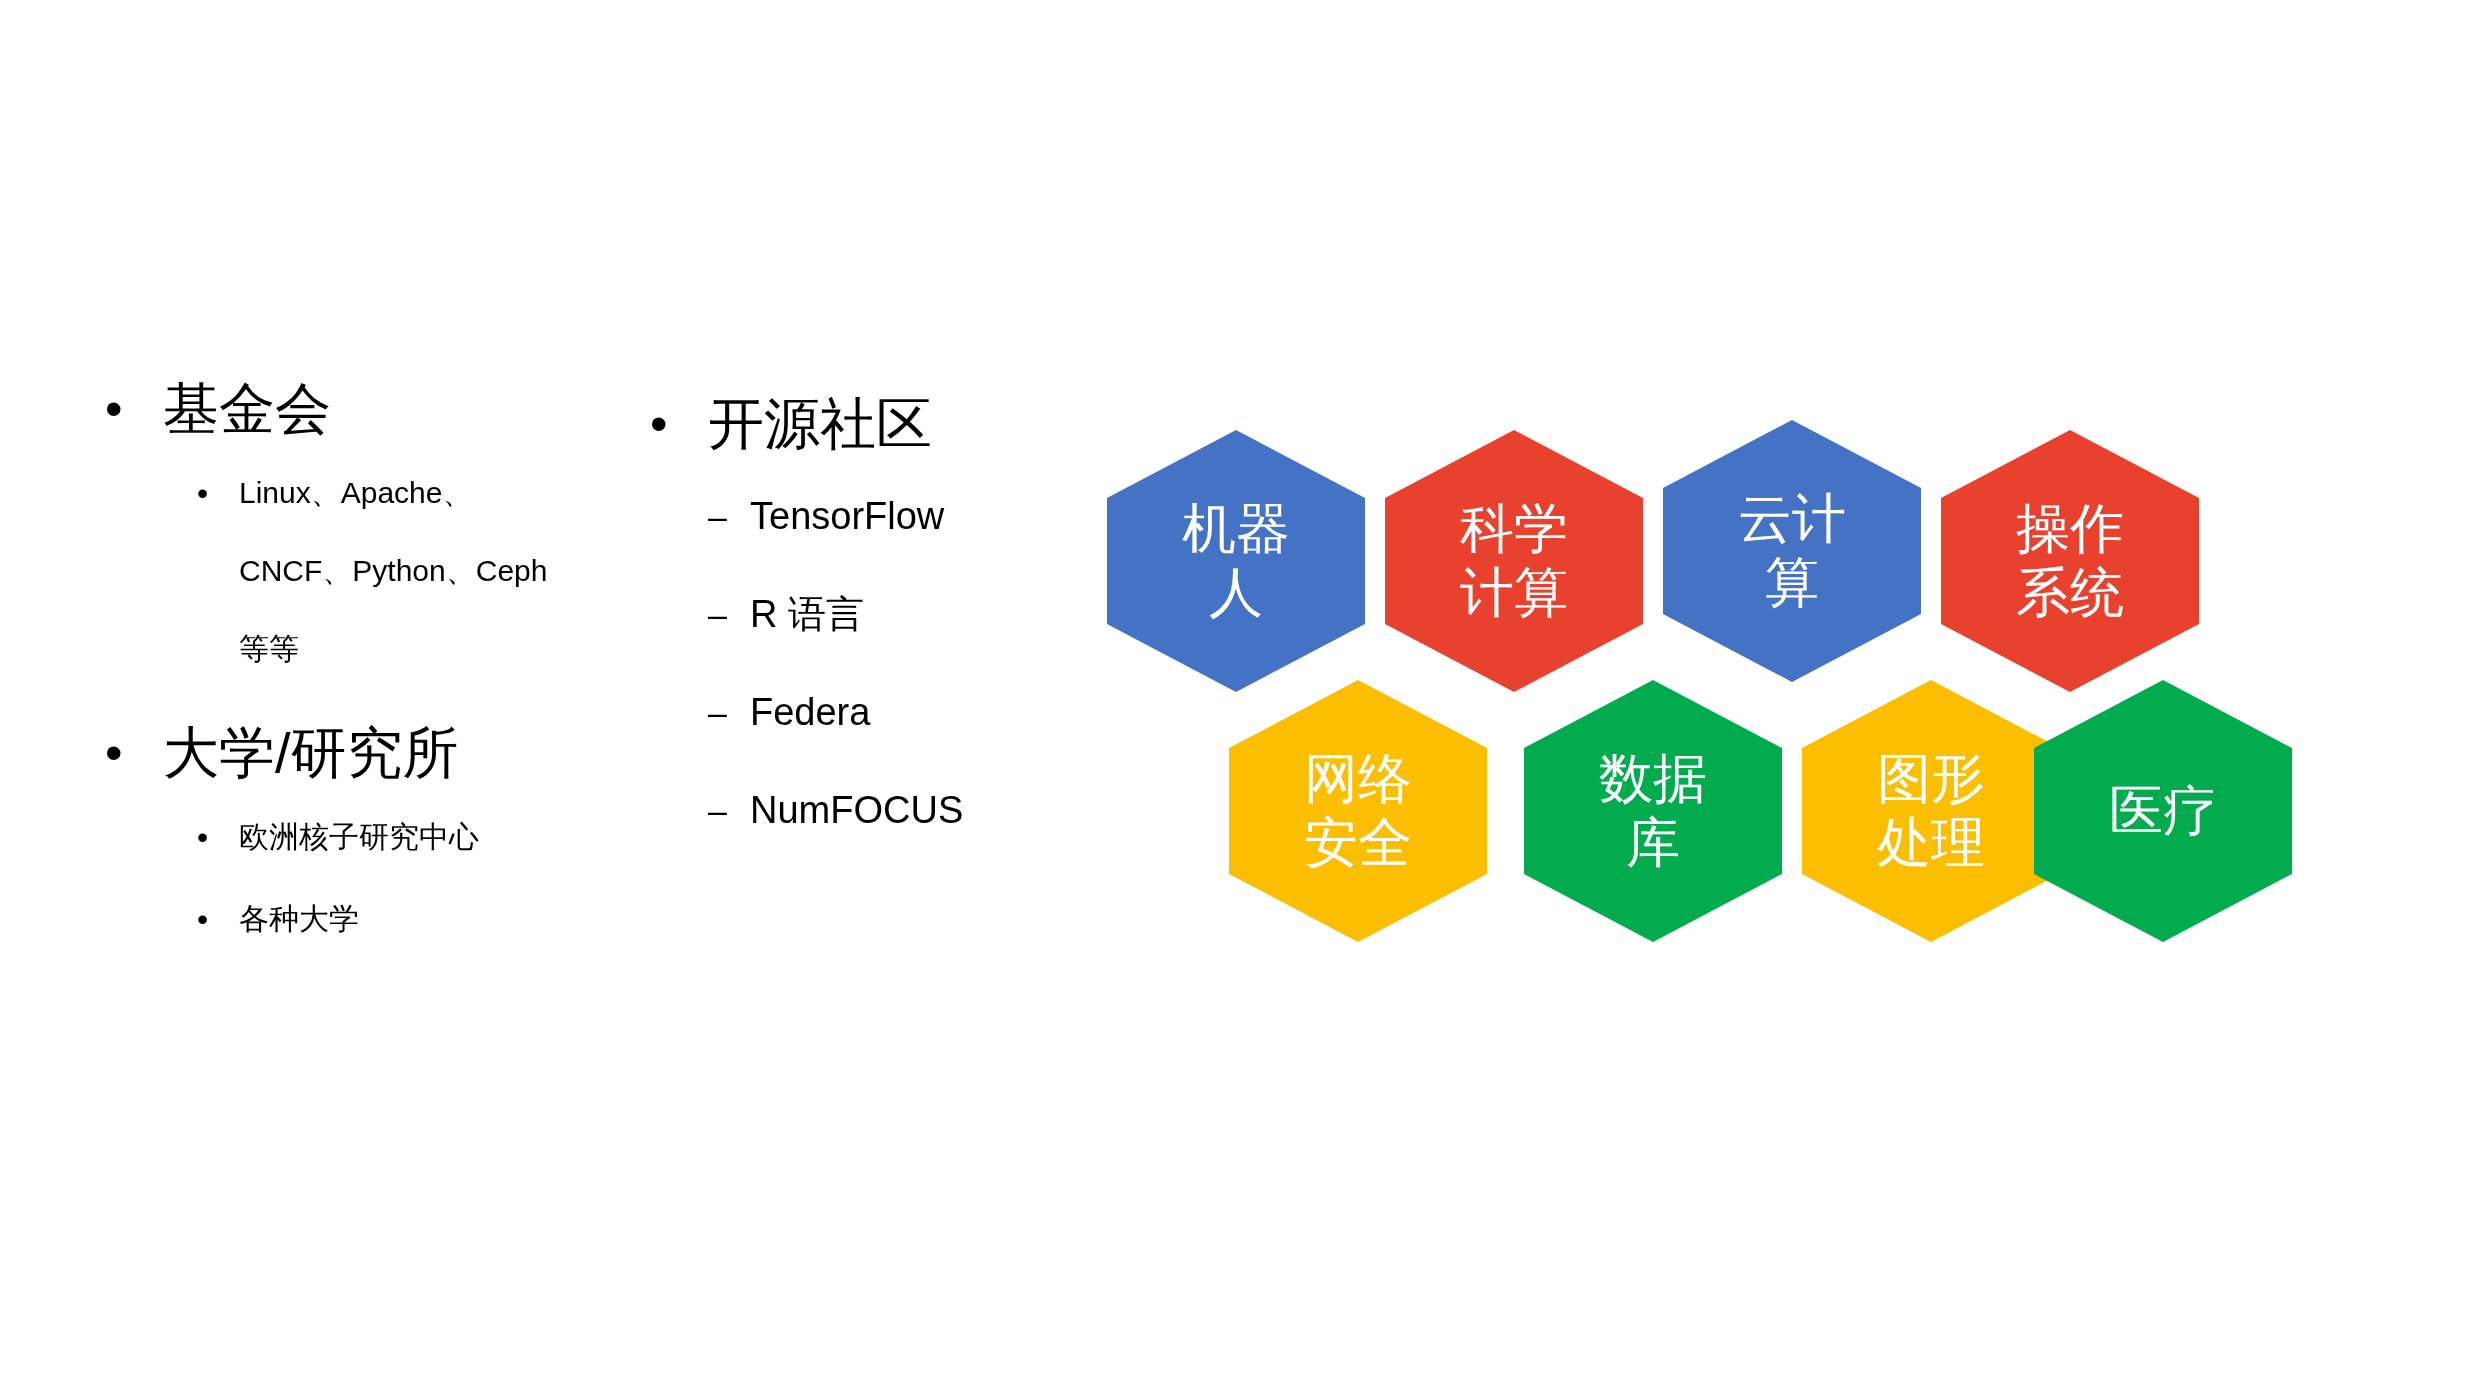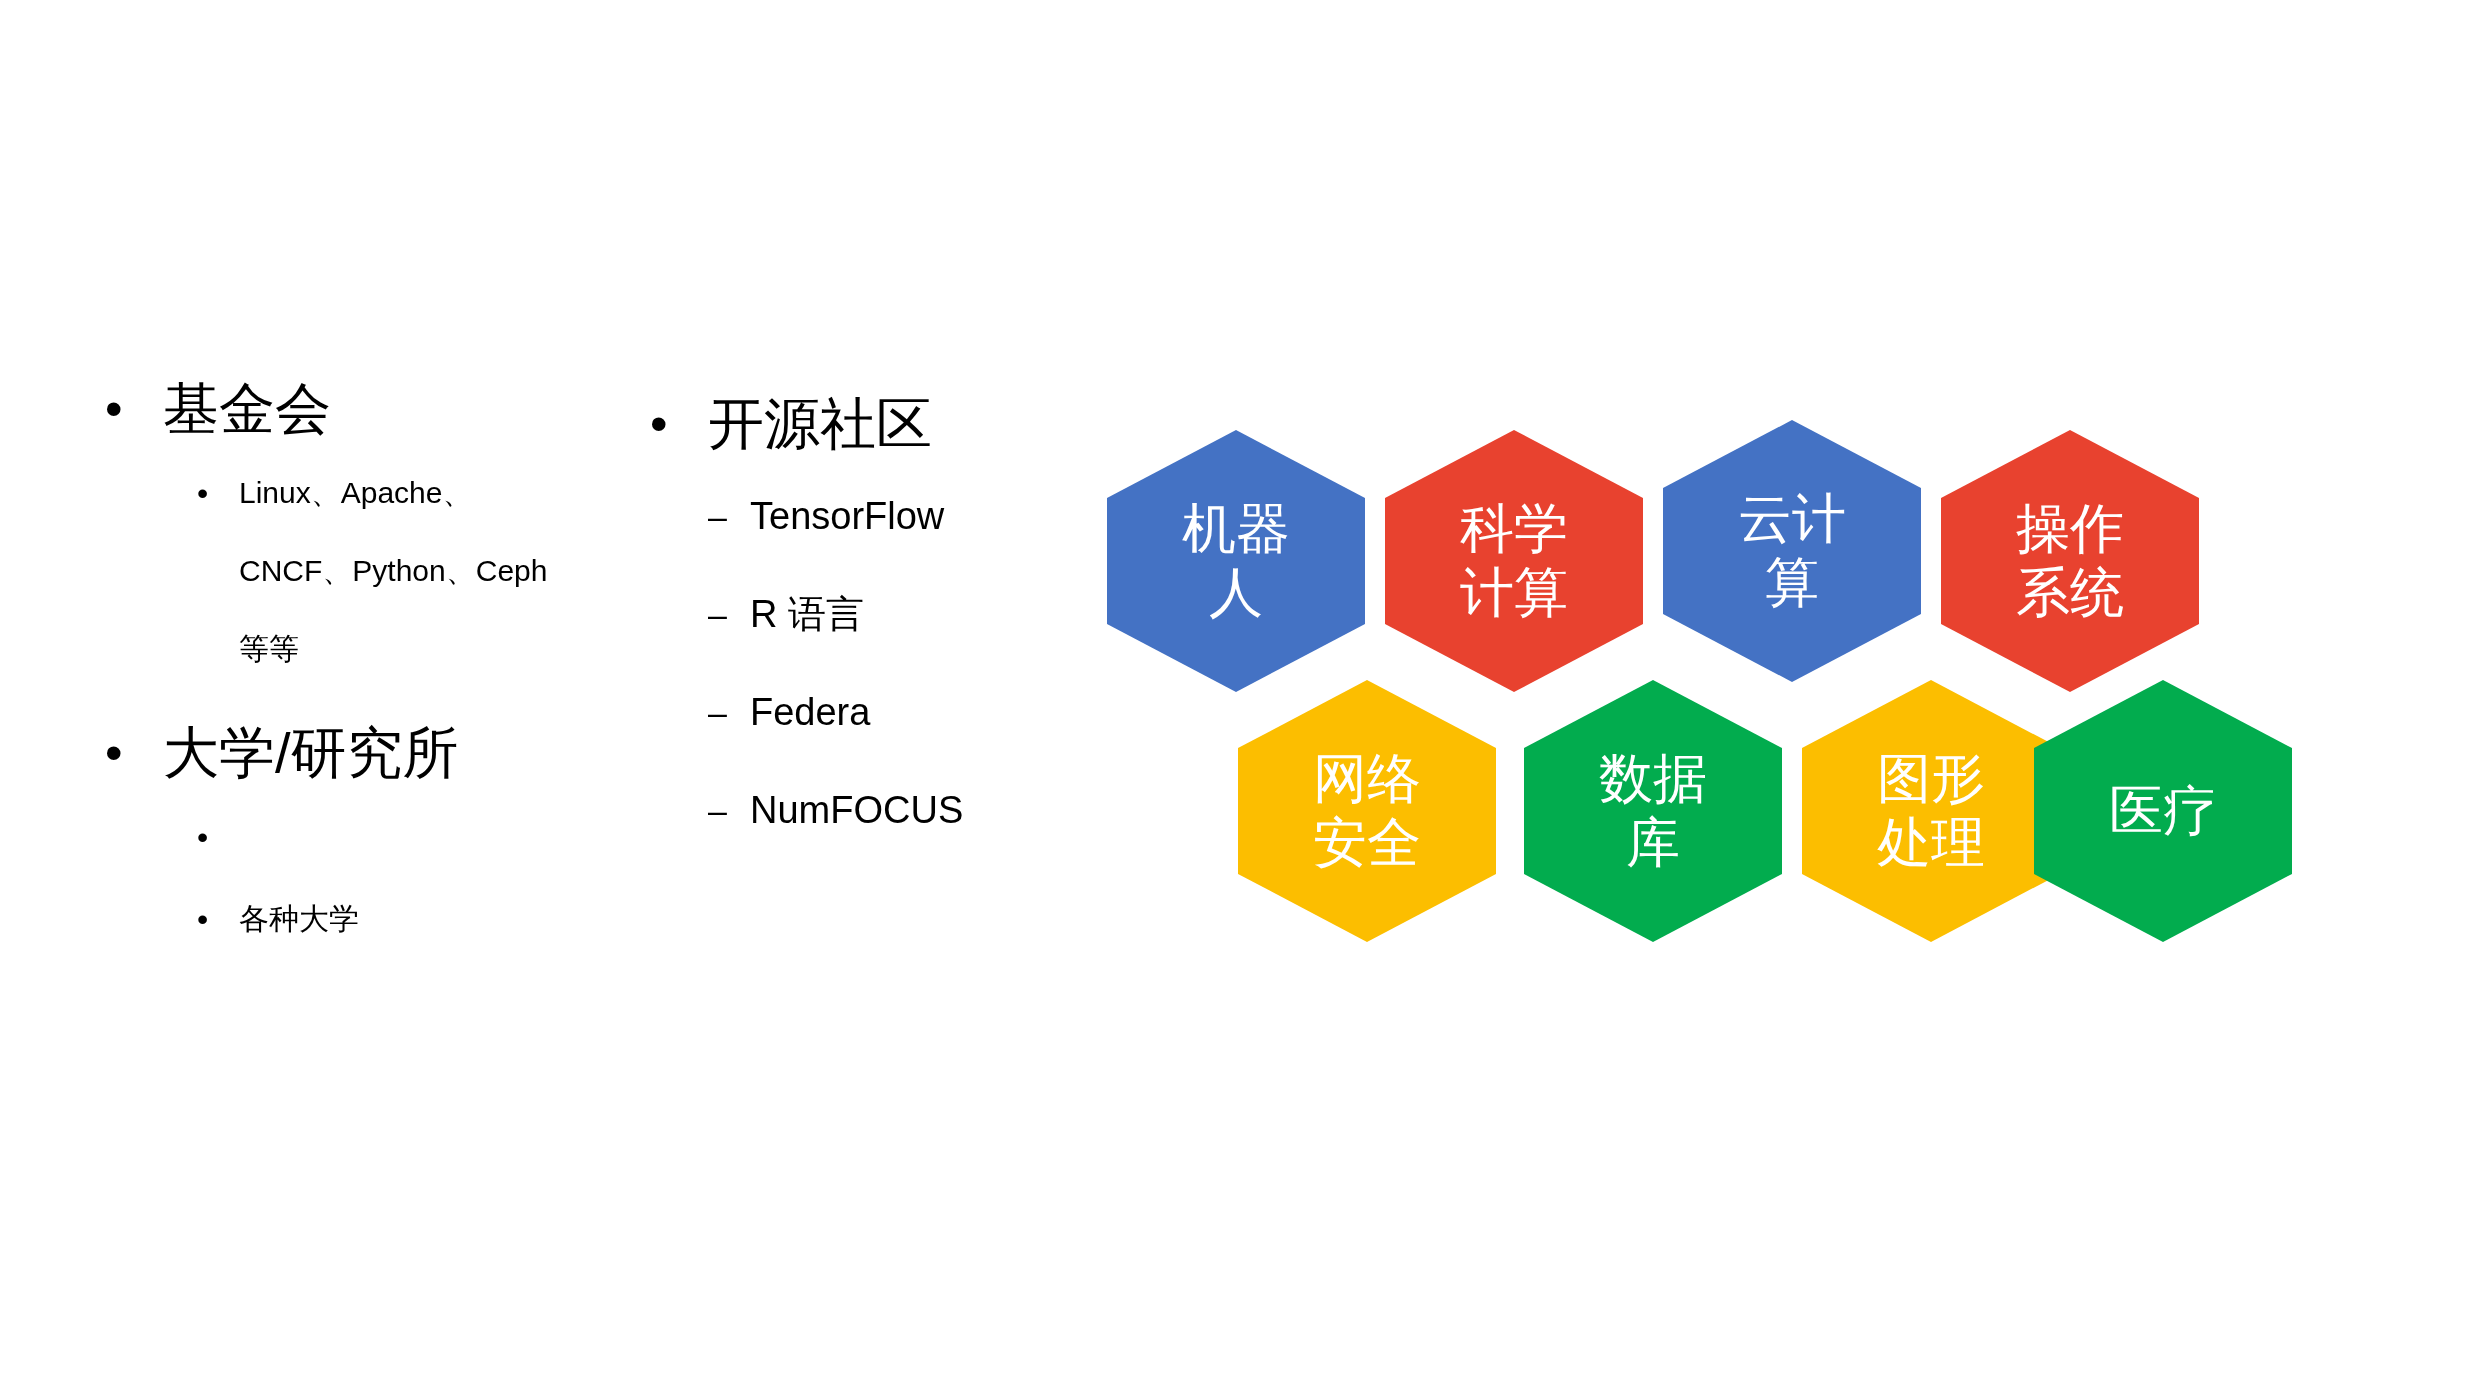--- a/index.html
+++ b/index.html
@@ -146,20 +146,21 @@
     <div class="group-gap"></div>
 
     <div class="bullet-group">
       <div class="lvl1">
         <span class="marker">•</span>
         <span class="txt">大学/研究所</span>
       </div>
       <div class="sub-list">
         <div class="lvl2">
           <span class="marker">•</span>
+          <span class="txt">欧洲核子研究中心</span>
         </div>
         <div class="lvl2">
           <span class="marker">•</span>
           <span class="txt">各种大学</span>
         </div>
       </div>
     </div>
 
   </div>
 
@@ -196,21 +197,21 @@
       </div>
       <div class="hex" style="left: 305px; top: 30px; background: rgb(232, 66, 47);">
         <div class="hex-label">科学计算</div>
       </div>
       <div class="hex" style="left: 583px; top: 20px; background: rgb(68, 114, 196);">
         <div class="hex-label">云计算</div>
       </div>
       <div class="hex" style="left: 861px; top: 30px; background: rgb(232, 66, 47);">
         <div class="hex-label">操作系统</div>
       </div>
-      <div class="hex" style="left: 158px; top: 280px; background: rgb(252, 190, 0);">
+      <div class="hex" style="left: 149px; top: 280px; background: rgb(252, 190, 0);">
         <div class="hex-label">网络安全</div>
       </div>
       <div class="hex" style="left: 444px; top: 280px; background: rgb(2, 172, 78);">
         <div class="hex-label">数据库</div>
       </div>
       <div class="hex" style="left: 722px; top: 280px; background: rgb(252, 190, 0);">
         <div class="hex-label">图形处理</div>
       </div>
       <div class="hex" style="left: 954px; top: 280px; background: rgb(2, 172, 78);">
         <div class="hex-label one-line">医疗</div>

